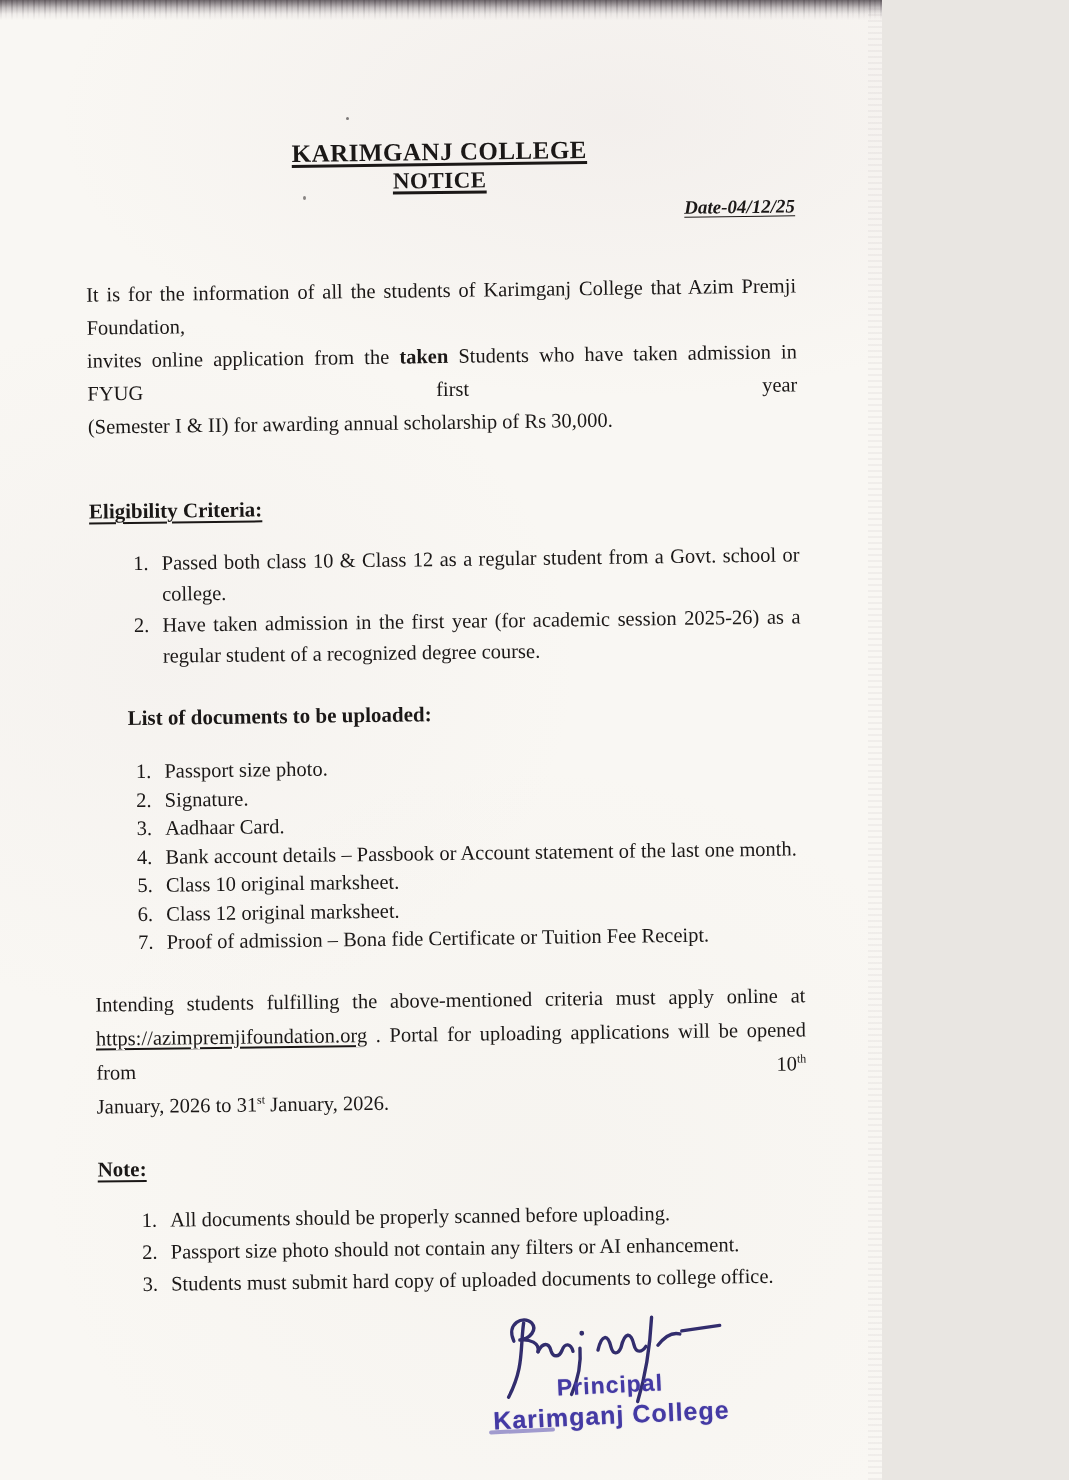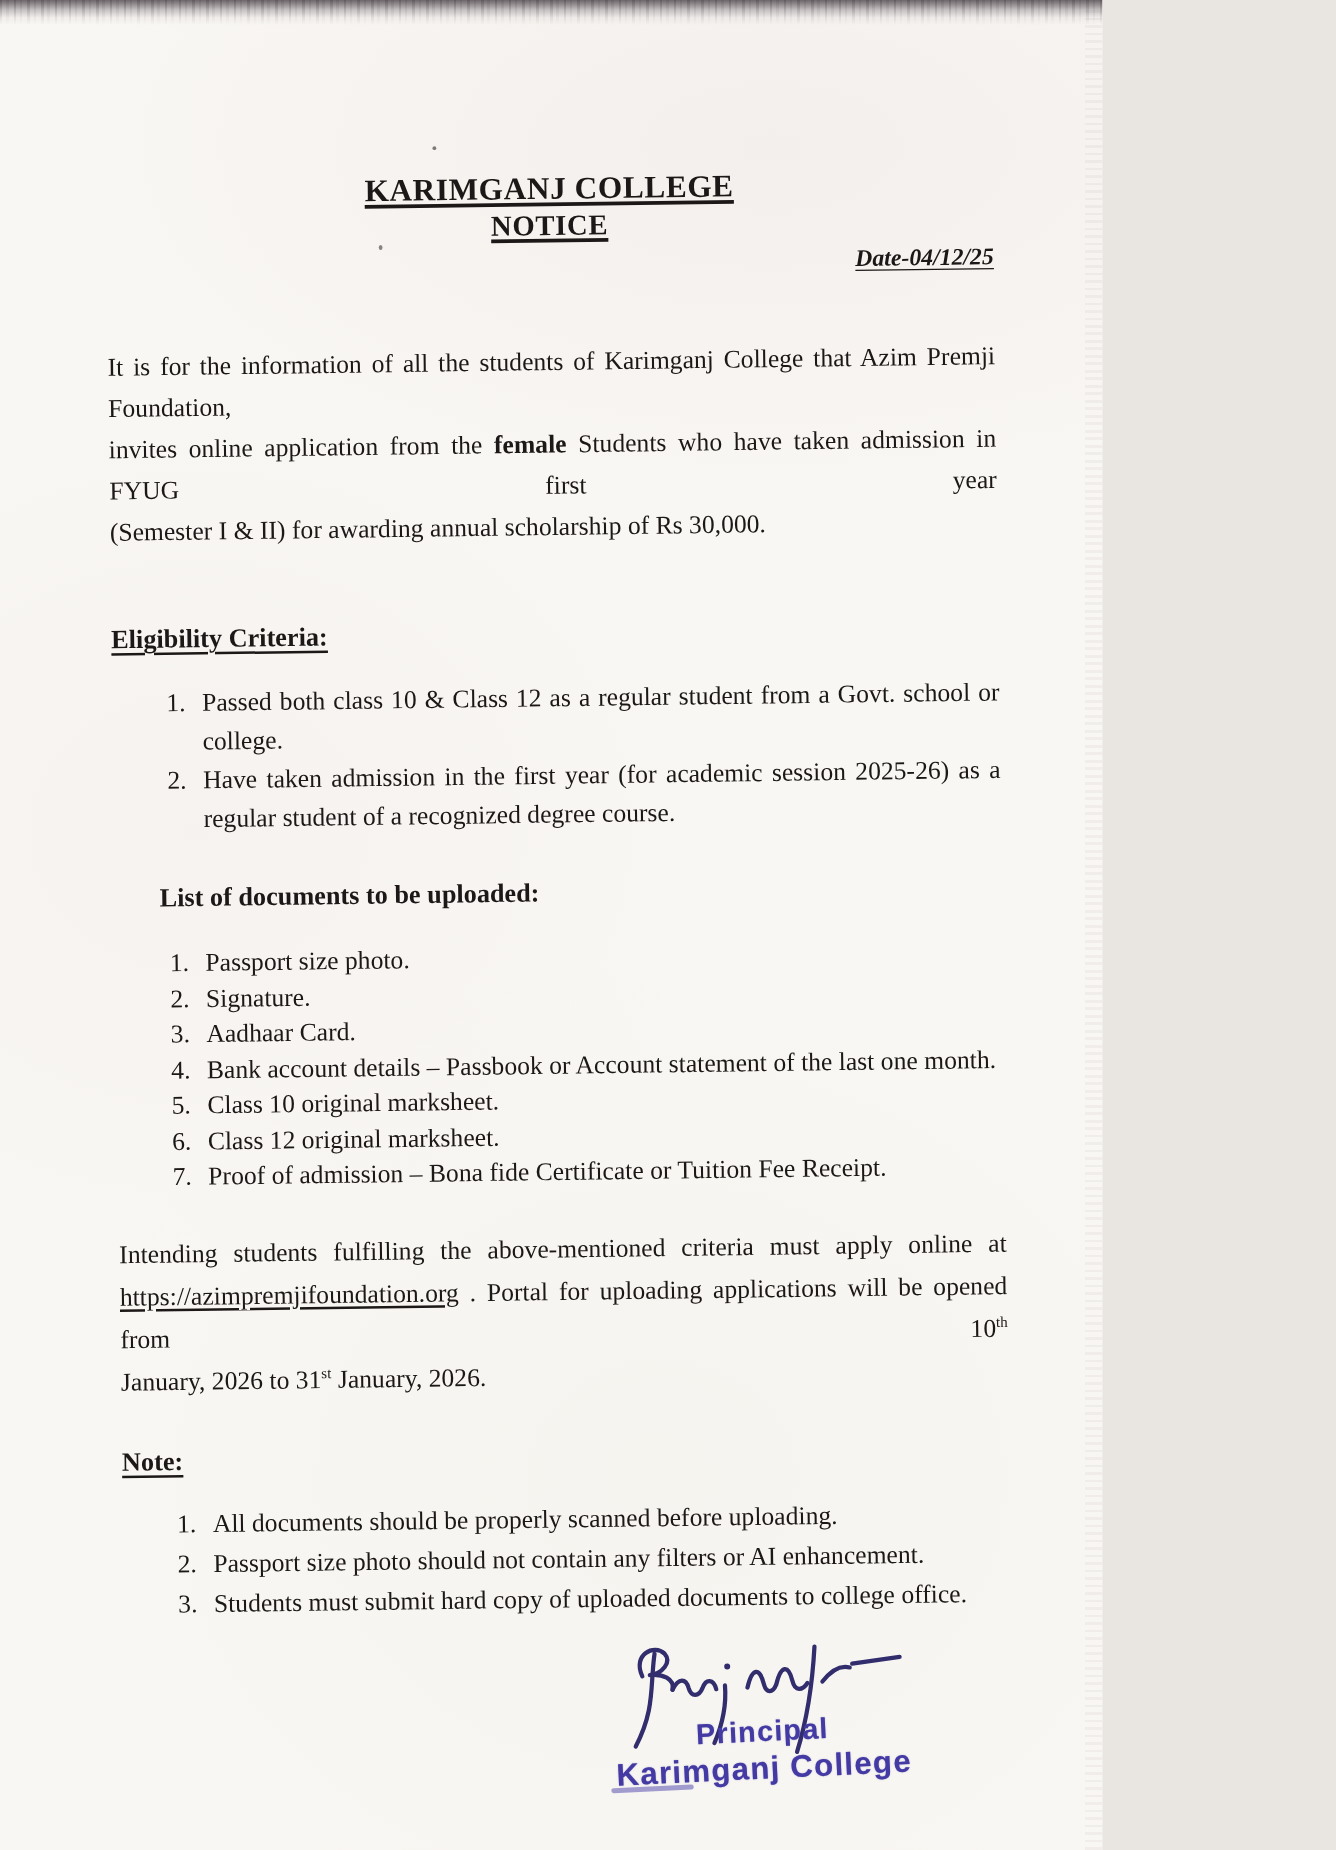--- a/index.html
+++ b/index.html
@@ -115,21 +115,21 @@
 
     <div class="doc-header">
       <div class="doc-title">KARIMGANJ COLLEGE</div>
       <div class="doc-subtitle">NOTICE</div>
     </div>
 
     <div class="doc-date"><span>Date-04/12/25</span></div>
 
     <div class="intro">
       <div class="jline">It is for the information of all the students of Karimganj College that Azim Premji Foundation,</div>
-      <div class="jline"><span>invites online application from the </span><b>female</b><span> Students who have taken admission in FYUG first year</span></div>
+      <div class="jline"><span>invites online application from the </span><b>taken</b><span> Students who have taken admission in FYUG first year</span></div>
       <div>(Semester I &amp; II) for awarding annual scholarship of Rs 30,000.</div>
     </div>
 
     <h3 class="section-heading eligibility-heading">Eligibility Criteria:</h3>
 
     <ol class="eligibility-list">
       <li>Passed both class 10 &amp; Class 12 as a regular student from a Govt. school or college.</li>
       <li>Have taken admission in the first year (for academic session 2025-26) as a regular student of a recognized degree course.</li>
     </ol>
 

